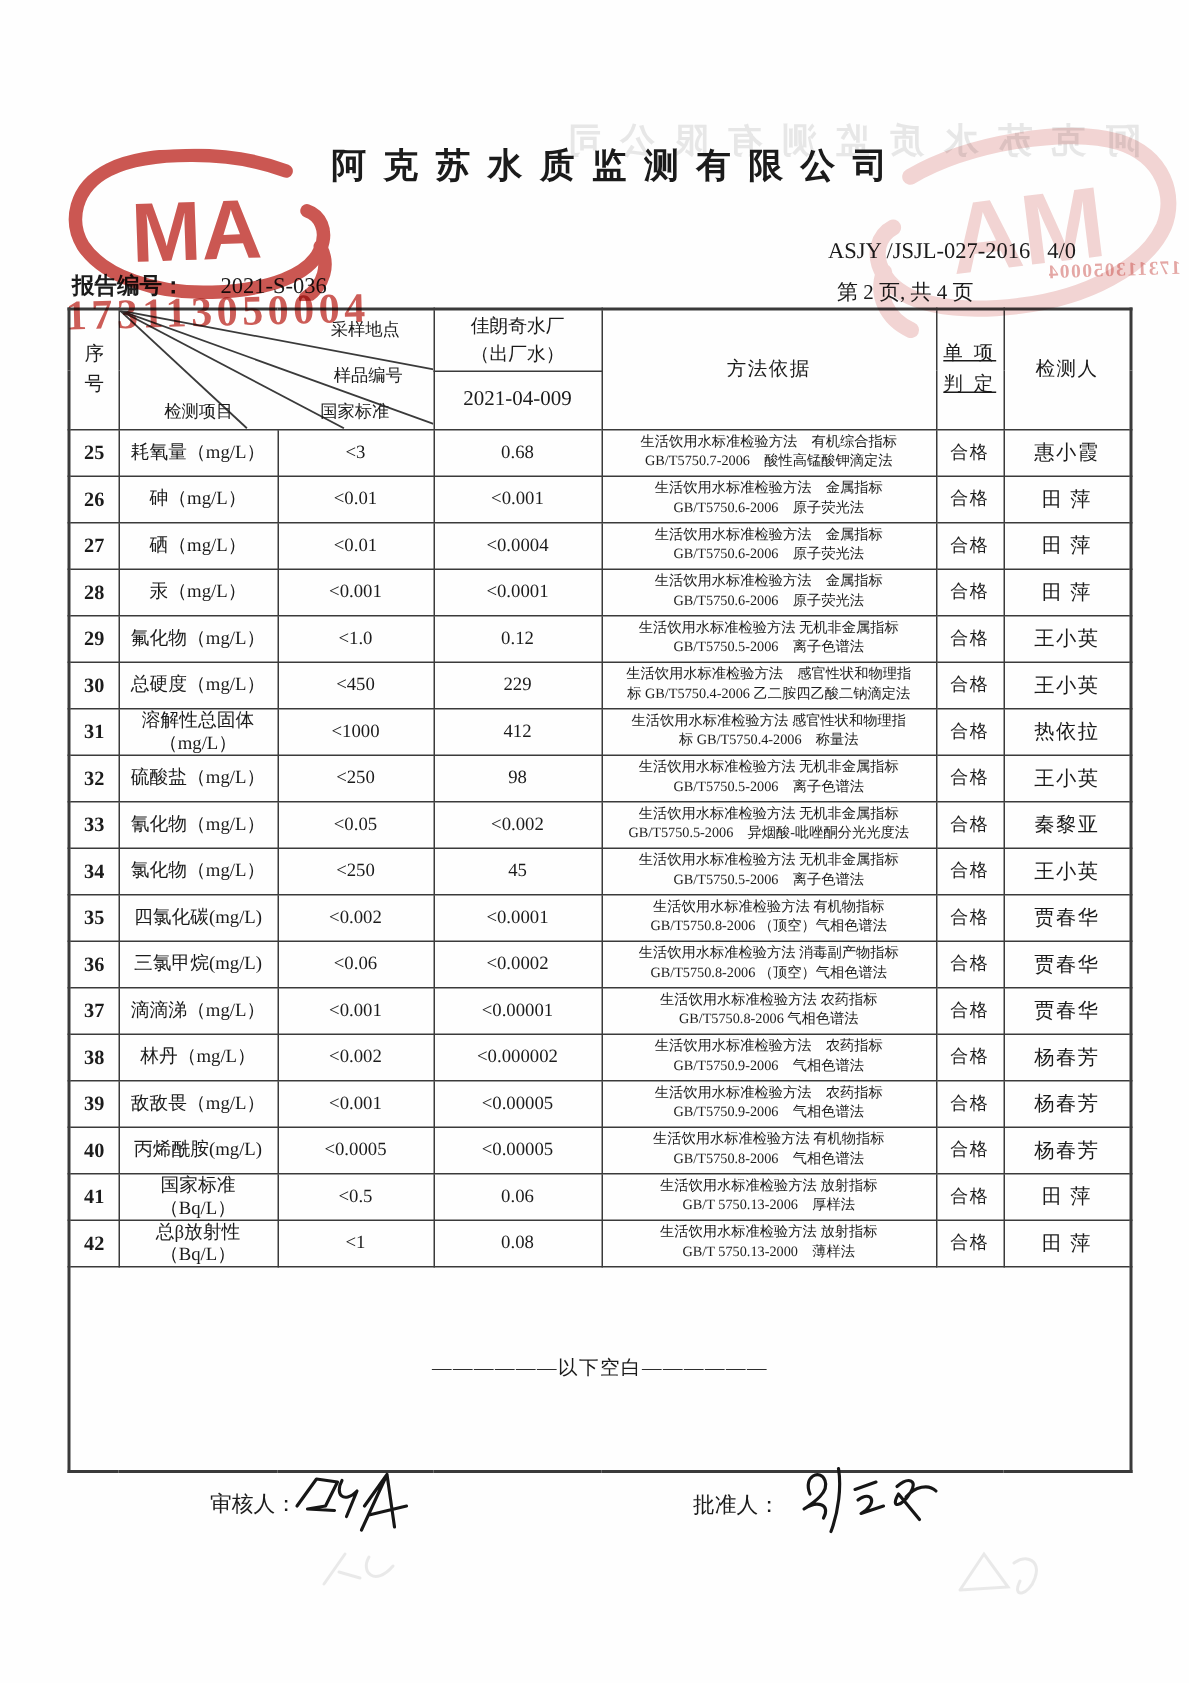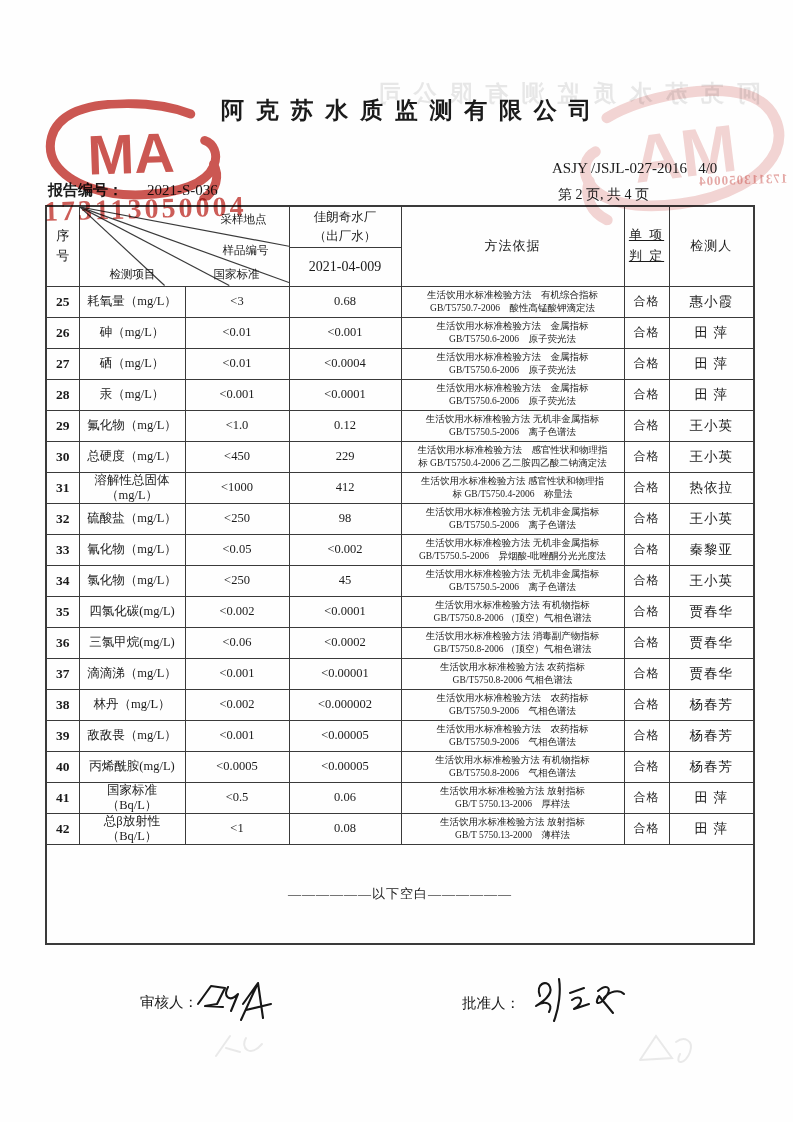--- a/index.html
+++ b/index.html
@@ -77,21 +77,21 @@
   td.h-method,td.h-person{font-size:13px;letter-spacing:1px;}
   td.h-judge{font-size:13px;line-height:1.6;letter-spacing:2px;text-decoration:underline;}
   td.diag{position:relative;padding:0;}
   .diag svg{position:absolute;inset:0;width:100%;height:100%;}
   .diag .lb{position:absolute;font-size:11.5px;white-space:nowrap;}
   .lb-site{top:5px;right:22px;}
   .lb-sample{top:36px;right:20px;}
   .lb-item{bottom:4px;left:30px;text-align:right;}
   .lb-std{bottom:4px;left:134px;}
   tr.data-row{height:31px;}
-  tr.blank-row{height:100px;}
+  tr.blank-row{height:137px;}
   td.blank-cell{vertical-align:top;font-size:13px;padding-top:6px;letter-spacing:1px;}
   
   .sig-label{position:absolute;font-size:14.5px;z-index:4;}
   .reviewer-label{top:993px;left:140px;text-align:right;}
   .approver-label{top:994px;left:462px;}
   .sig{position:absolute;z-index:5;}
   .sig path{stroke:#161616;stroke-width:2.1;fill:none;stroke-linecap:round;stroke-linejoin:round;}
   .sig-reviewer{top:980px;left:195px;width:86px;height:44px;}
   .sig-approver{top:976px;left:532px;width:100px;height:50px;}
   .ghost{position:absolute;opacity:.15;z-index:1;}

